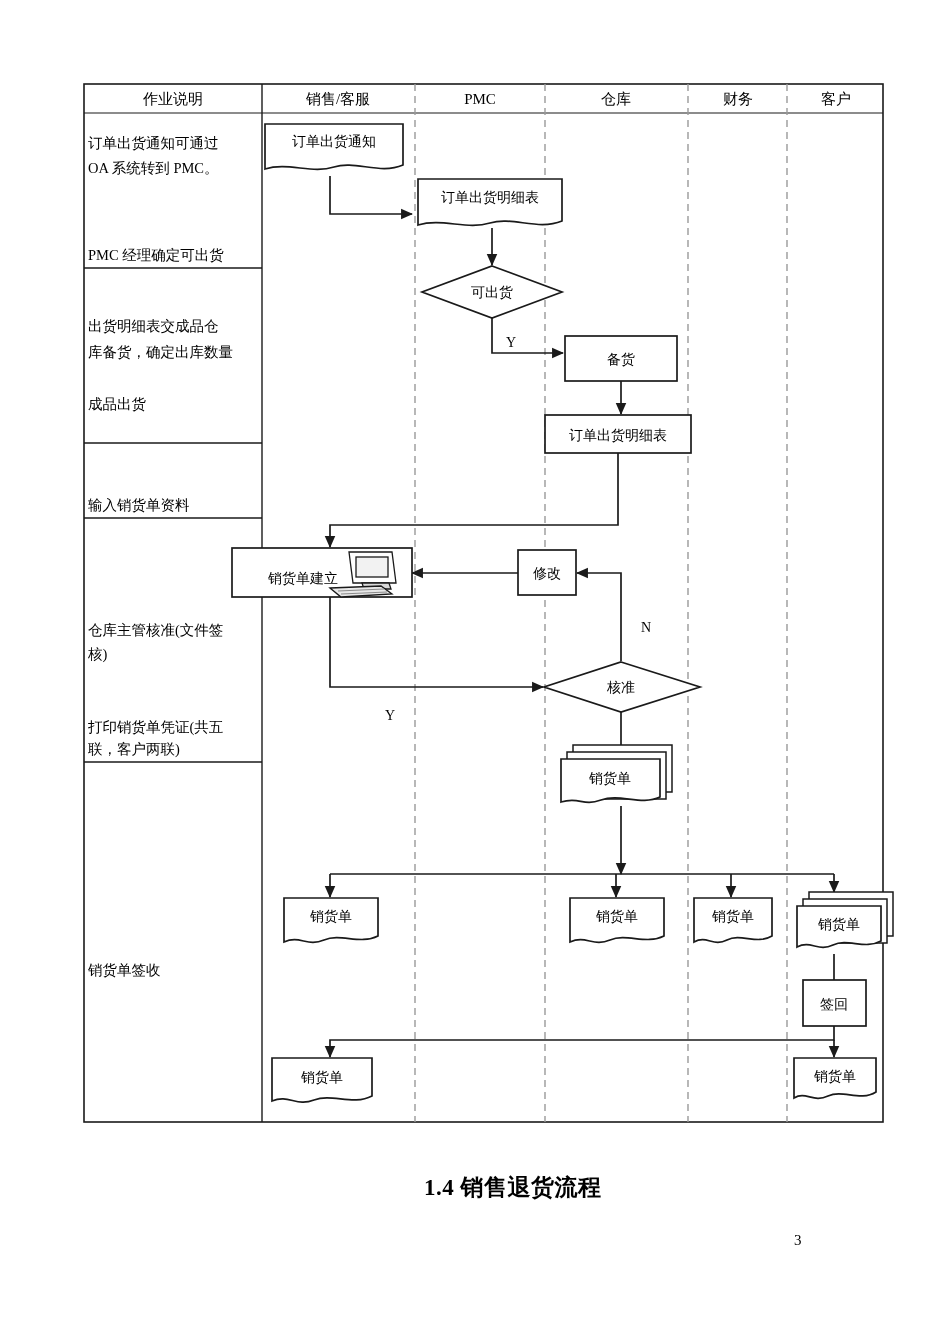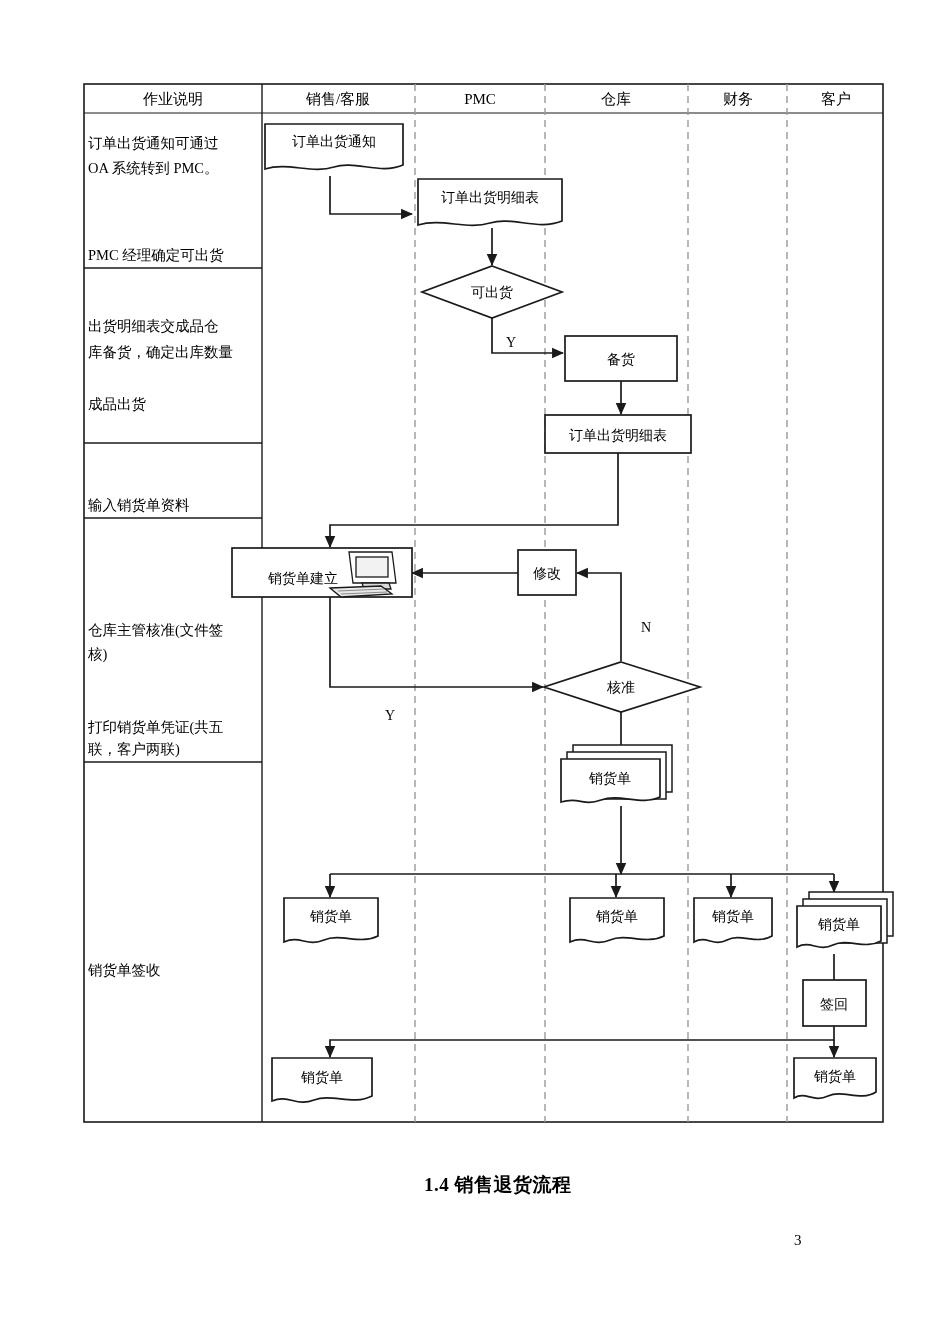--- a/index.html
+++ b/index.html
@@ -21,21 +21,21 @@
     width: 950px;
     height: 1182px;
   }
   #flowchart-svg {
     position: absolute;
     left: 0;
     top: 0;
   }
   .cap {
     position: absolute;
-    font-size: 19px;
+    font-size: 23px;
     font-weight: bold;
     letter-spacing: 0.5px;
   }
   #caption {
     left: 424px;
     top: 1172px;
   }
   #page-number {
     position: absolute;
     left: 794px;

